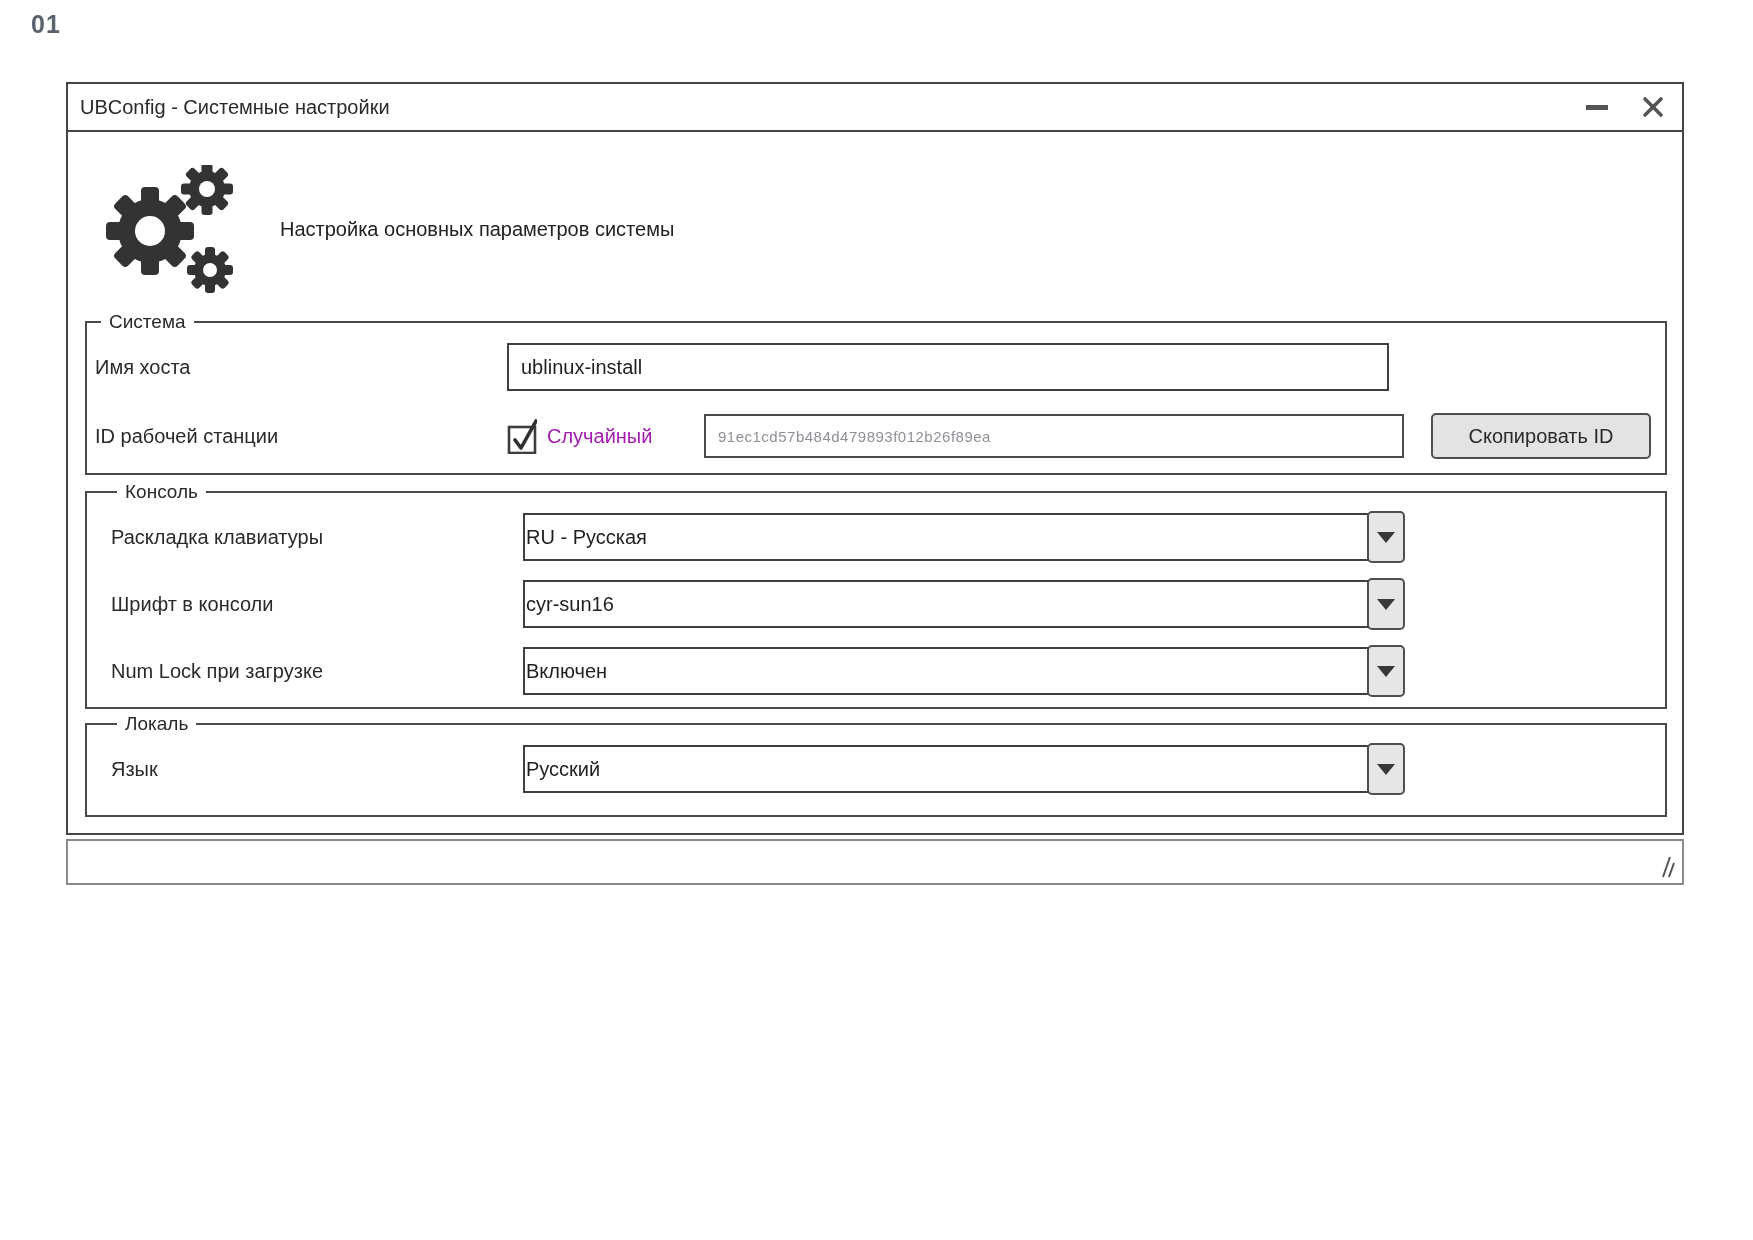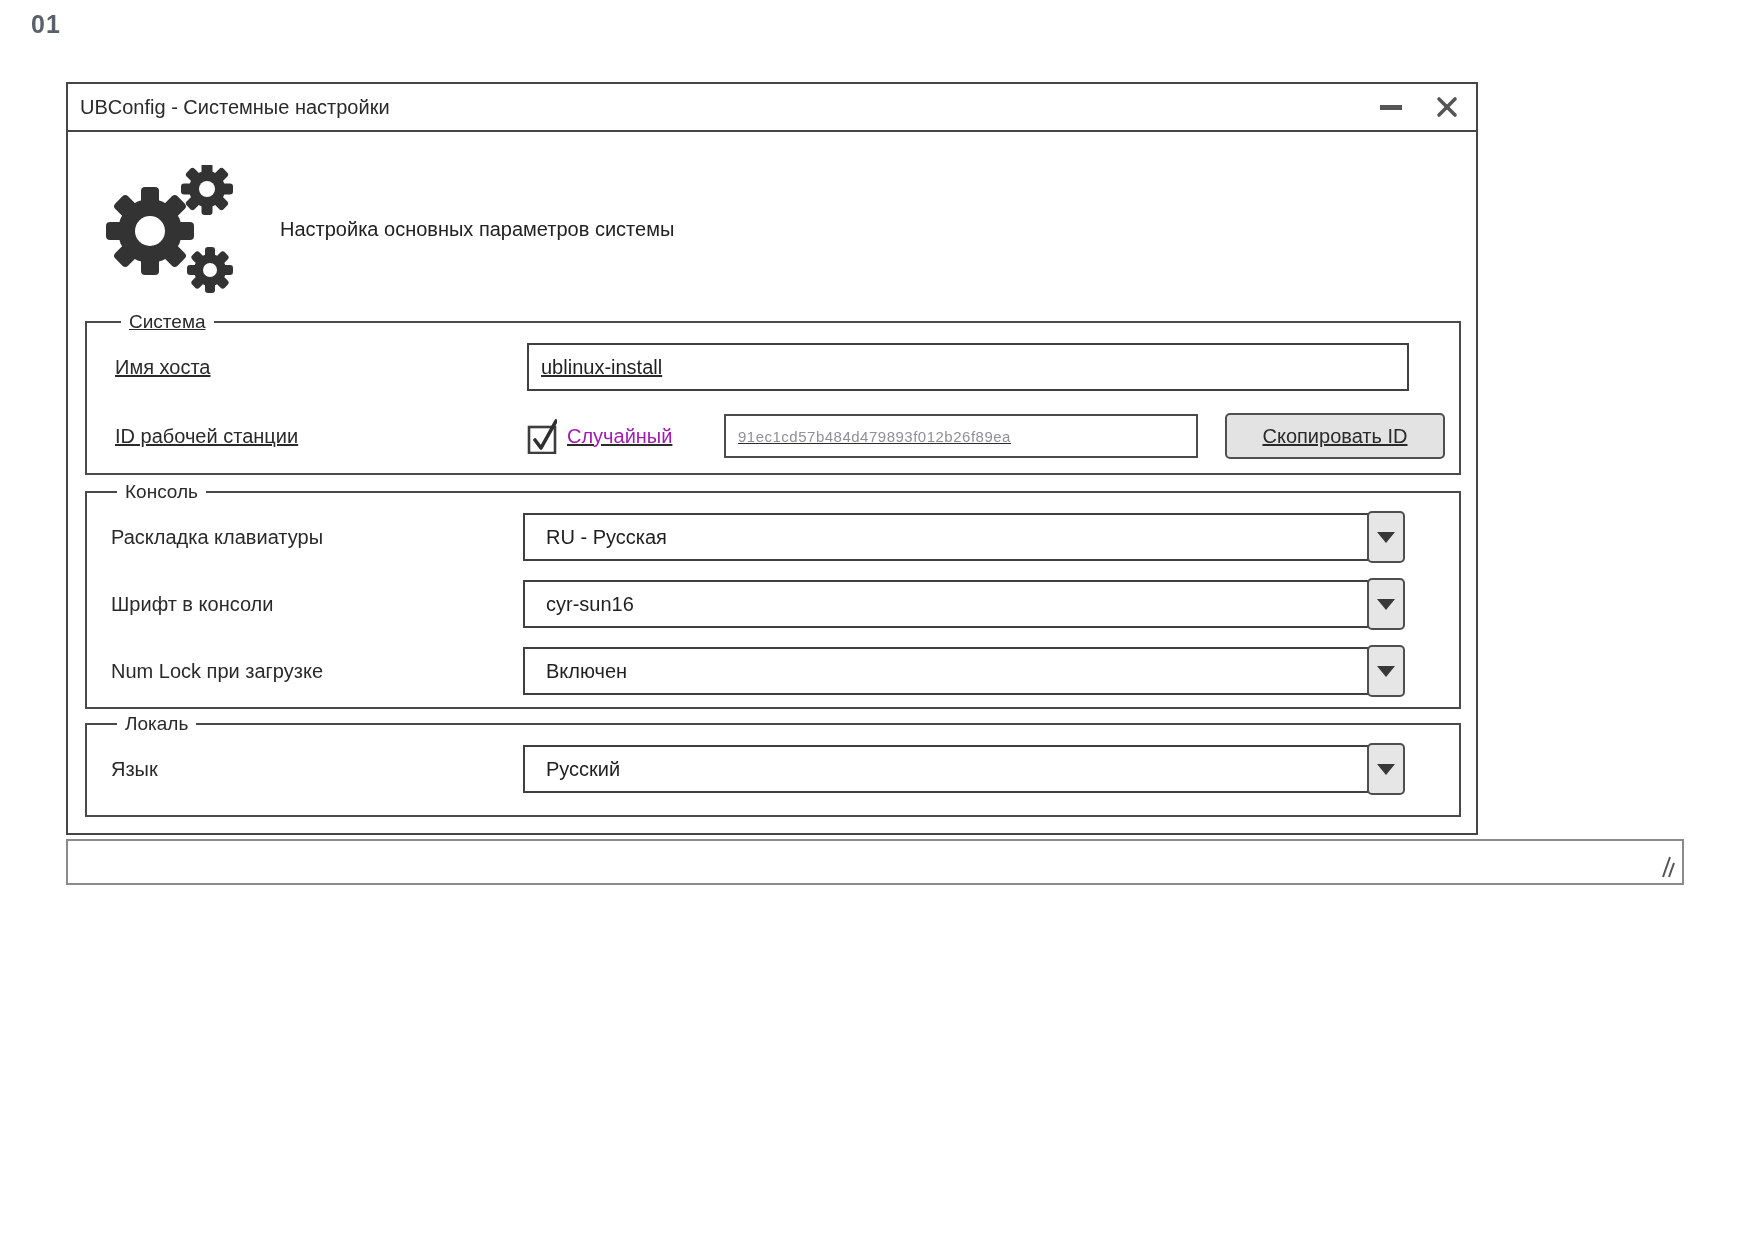--- a/index.html
+++ b/index.html
@@ -11,21 +11,21 @@
   }
 
   .page-label {
     position: absolute; left: 31px; top: 10px;
     font-size: 25px; font-weight: bold; color: #59616c;
     letter-spacing: 1px;
   }
 
   .window {
     position: absolute; left: 66px; top: 82px;
-    width: 1412px; height: 753px;
+    width: 1618px; height: 753px;
     border: 2px solid #454545; background: #fff;
   }
 
   .titlebar {
     height: 48px; border-bottom: 2px solid #454545;
     display: flex; align-items: center;
     padding: 0 18px 0 12px;
   }
   .titlebar-title { font-size: 20px; color: #2a2a2a; flex: 1; }
   .win-btn { display: flex; align-items: center; justify-content: center; cursor: default; }
@@ -36,21 +36,21 @@
   .intro-text { font-size: 20px; margin-left: 42px; color: #222; }
 
   fieldset {
     border: 2px solid #4a4a4a;
     margin: 0 15px 0 17px;
   }
   legend {
     font-size: 19px; color: #2a2a2a;
     margin-left: 6px; padding: 0 8px;
   }
-  #fs-system  { margin-top: 18px; padding: 10px 14px 14px 28px; text-decoration: underline; }
+  #fs-system  { margin-top: 18px; padding: 10px 14px 14px 8px; }
   #fs-console { margin-top: 6px;  padding: 8px 14px 10px 24px; }
   #fs-locale  { margin-top: 4px;  padding: 8px 14px 20px 24px; }
 
   .row { display: flex; align-items: center; }
   .row + .row { margin-top: 15px; }
   #fs-system .row + .row { margin-top: 22px; }
   .row-label { width: 412px; font-size: 20px; color: #2a2a2a; flex: 0 0 412px; }
 
   .text-input {
     height: 48px; border: 2px solid #3f3f3f; background: #fff;
@@ -74,21 +74,21 @@
     width: 220px; height: 46px; margin-left: 27px;
     border: 2px solid #4f4f4f; border-radius: 5px;
     background: #e3e3e3; font-size: 20px; color: #2a2a2a;
     display: flex; align-items: center; justify-content: center;
     font-family: inherit; cursor: default; flex: 0 0 220px;
   }
 
   .combo { width: 884px; height: 52px; display: flex; align-items: center; }
   .combo-box {
     width: 846px; height: 48px; border: 2px solid #3f3f3f; background: #fff;
-    display: flex; align-items: center; padding: 0 21px;
+    display: flex; align-items: center; padding: 0 1px;
     font-size: 20px; color: #1f1f1f;
   }
   .combo-btn {
     width: 38px; height: 52px; margin-left: -2px;
     border: 2px solid #4f4f4f; border-radius: 5px;
     background: #e6e6e6; display: flex; align-items: center; justify-content: center;
     cursor: default;
   }
   .tri-down {
     width: 0; height: 0;

